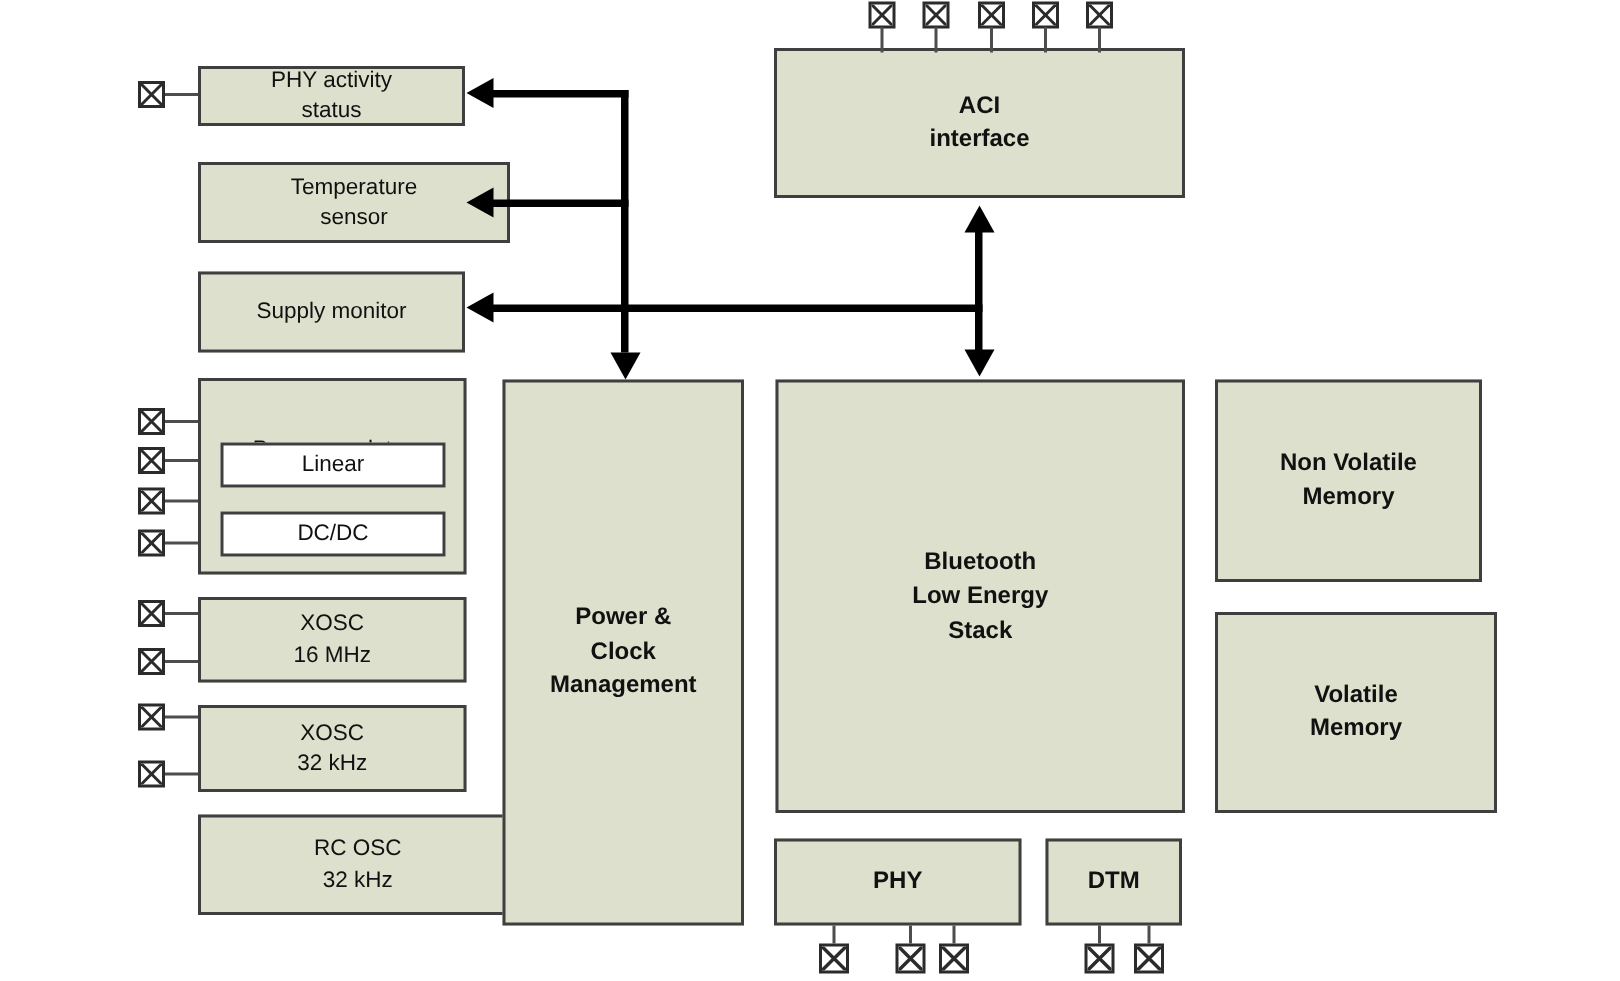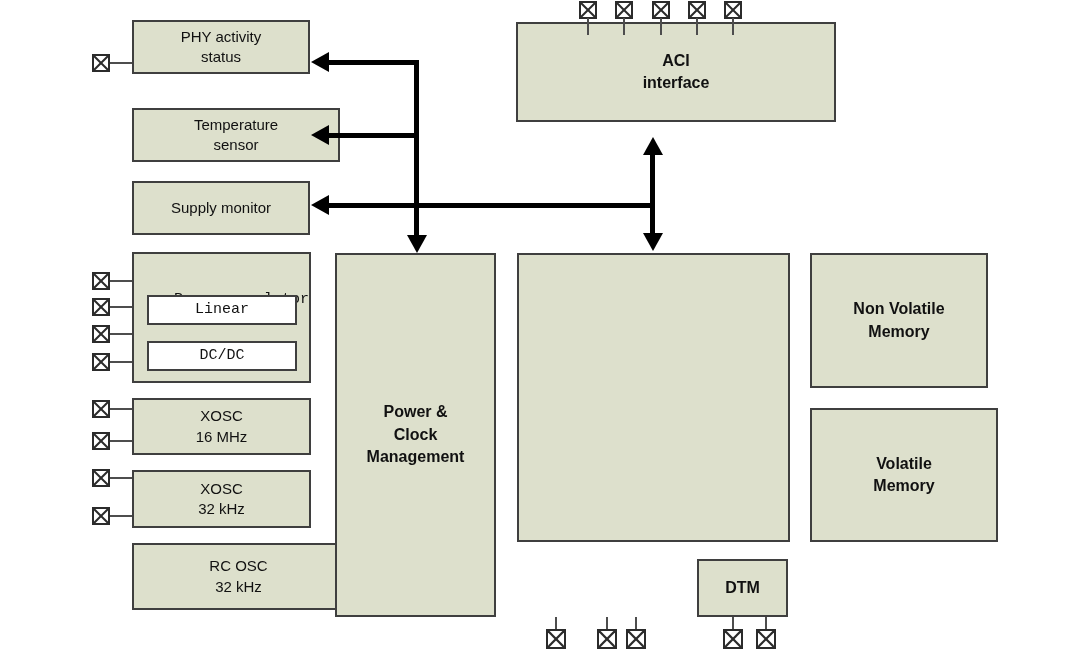--- a/index.html
+++ b/index.html
@@ -40,21 +40,21 @@
     font-weight: bold; font-size: 16px;
   }
   .section-bottom {
     width: 100%;
     flex: 1;
     display: flex; align-items: center; justify-content: center;
     font-weight: bold; font-size: 16px; line-height: 1.45;
     white-space: pre-line;
   }
   
-  .regulator { display: block; text-align: right; font-family: Liberation Mono, monospace; }
+  .regulator { display: block; text-align: center; }
   .reg-label { margin-top: 16px; font-size: 15px; }
   .inner-box {
     position: absolute;
     width: 150px; height: 30px;
     box-sizing: border-box;
     background: var(--inner-fill, #fff);
     border: 2px solid var(--block-border, #3f3f3f);
     display: flex; align-items: center; justify-content: center;
     font-size: 15px;
   }
@@ -77,21 +77,21 @@
   .ah { position: absolute; width: 0; height: 0; }
   .ah.left  { border-top: 10px solid transparent; border-bottom: 10px solid transparent; border-right: 18px solid var(--arrow, #000); }
   .ah.down  { border-left: 10px solid transparent; border-right: 10px solid transparent; border-top: 18px solid var(--arrow, #000); }
   .ah.up    { border-left: 10px solid transparent; border-right: 10px solid transparent; border-bottom: 18px solid var(--arrow, #000); }
 </style>
 </head>
 <body>
 
 <div id="canvas">
 
-  <div class="box" style="left:132px;top:20px;width:178px;height:54px">PHY activity
+  <div class="box" style="left:132px;top:44px;width:178px;height:40px">PHY activity
 status</div>
 
   <div class="box" style="left:132px;top:108px;width:208px;height:54px">Temperature
 sensor</div>
 
   <div class="box" style="left:132px;top:181px;width:178px;height:54px">Supply monitor</div>
 
   <div class="box regulator" style="left:132px;top:252px;width:179px;height:131px">
     <div class="reg-label">Power regulator</div>
     <div class="inner-box" style="left:13px;top:41px">Linear</div>
@@ -104,32 +104,36 @@
   <div class="box" style="left:132px;top:470px;width:179px;height:58px">XOSC
 32 kHz</div>
 
   <div class="box" style="left:132px;top:543px;width:213px;height:67px">RC OSC
 32 kHz</div>
 
   <div class="box bold" style="left:335px;top:253px;width:161px;height:364px">Power &amp;
 Clock
 Management</div>
 
-  <div class="box bold" style="left:516px;top:22px;width:320px;height:100px">ACI
+  <div class="box bold" style="left:516px;top:32px;width:274px;height:100px">ACI
 interface</div>
 
   <div class="box compound" style="left:517px;top:253px;width:273px;height:289px">
+    <div class="section-bottom">Bluetooth
+Low Energy
+Stack</div>
   </div>
 
   <div class="box bold" style="left:810px;top:253px;width:178px;height:135px">Non Volatile
 Memory</div>
 
   <div class="box bold" style="left:810px;top:408px;width:188px;height:134px">Volatile
 Memory</div>
 
+  <div class="box bold" style="left:516px;top:559px;width:165px;height:58px">PHY</div>
 
   <div class="box bold" style="left:697px;top:559px;width:91px;height:58px">DTM</div>
 
   <div class="pin" style="left:579px;top:1px">
       <svg viewBox="0 0 14 14" preserveAspectRatio="none">
         <line x1="0" y1="0" x2="14" y2="14" stroke="#2b2b2b" stroke-width="2"></line>
         <line x1="14" y1="0" x2="0" y2="14" stroke="#2b2b2b" stroke-width="2"></line>
       </svg>
     </div>
   <div class="pin" style="left:615px;top:1px">

